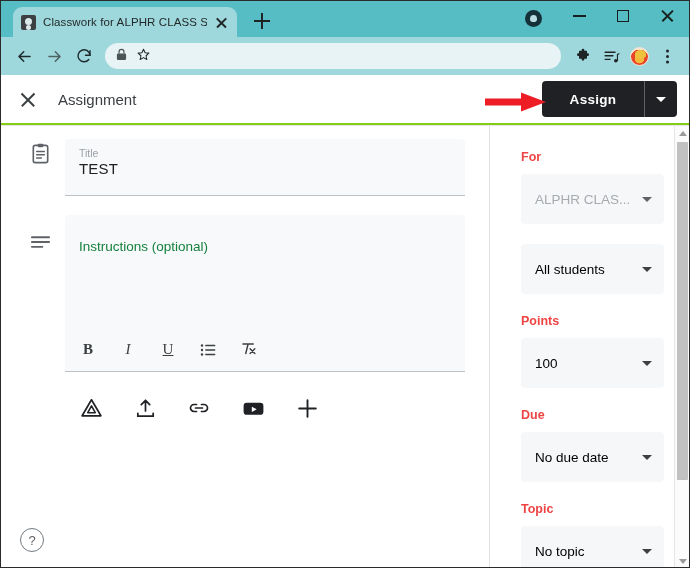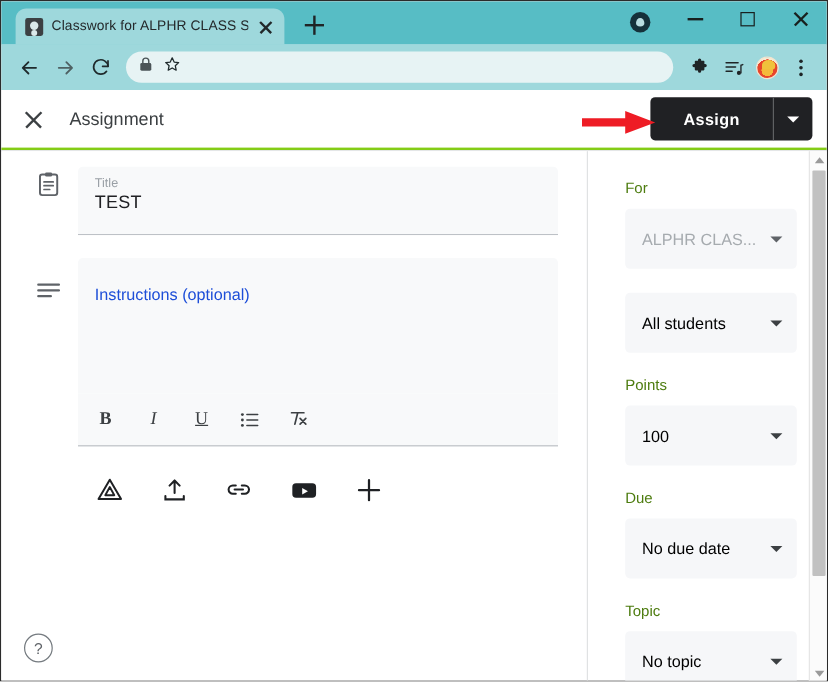--- a/index.html
+++ b/index.html
@@ -318,21 +318,21 @@
   }
   .instr-field {
     background: #f8f9fa;
     border-radius: 4px 4px 0 0;
     height: 113px;
     padding: 22px 14px 0;
     cursor: text;
   }
   .instr-placeholder {
     font-size: 13.5px;
-    color: #1d4ed8;
+    color: #15803d;
   }
   .format-bar {
     background: #f8f9fa;
     border-bottom: 1px solid #bdc1c6;
     height: 44px;
     display: flex;
     align-items: center;
     gap: 10px;
     padding-left: 8px;
   }
@@ -373,22 +373,22 @@
 
   
   .side-col {
     flex: 1 1 auto;
     background: #ffffff;
     padding: 24px 0 0 31px;
     position: relative;
   }
   .side-label {
     font-size: 12.5px;
-    color: #4d7c0f;
-    font-weight: normal;
+    color: #ef4444;
+    font-weight: bold;
     margin-bottom: 10px;
   }
   .side-select {
     width: 143px;
     height: 50px;
     background: #f6f7f9;
     border-radius: 4px;
     display: flex;
     align-items: center;
     padding: 0 12px 0 14px;

